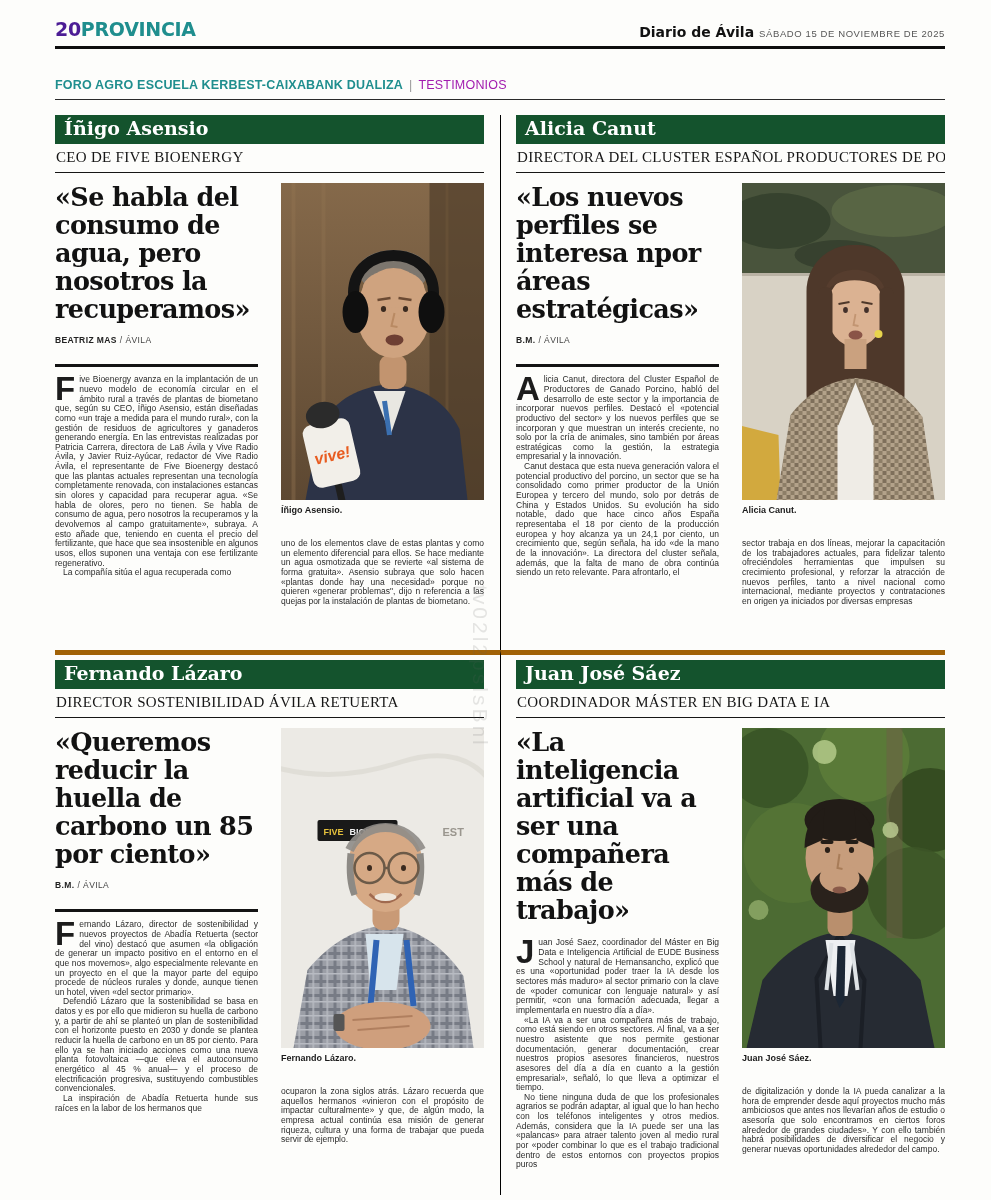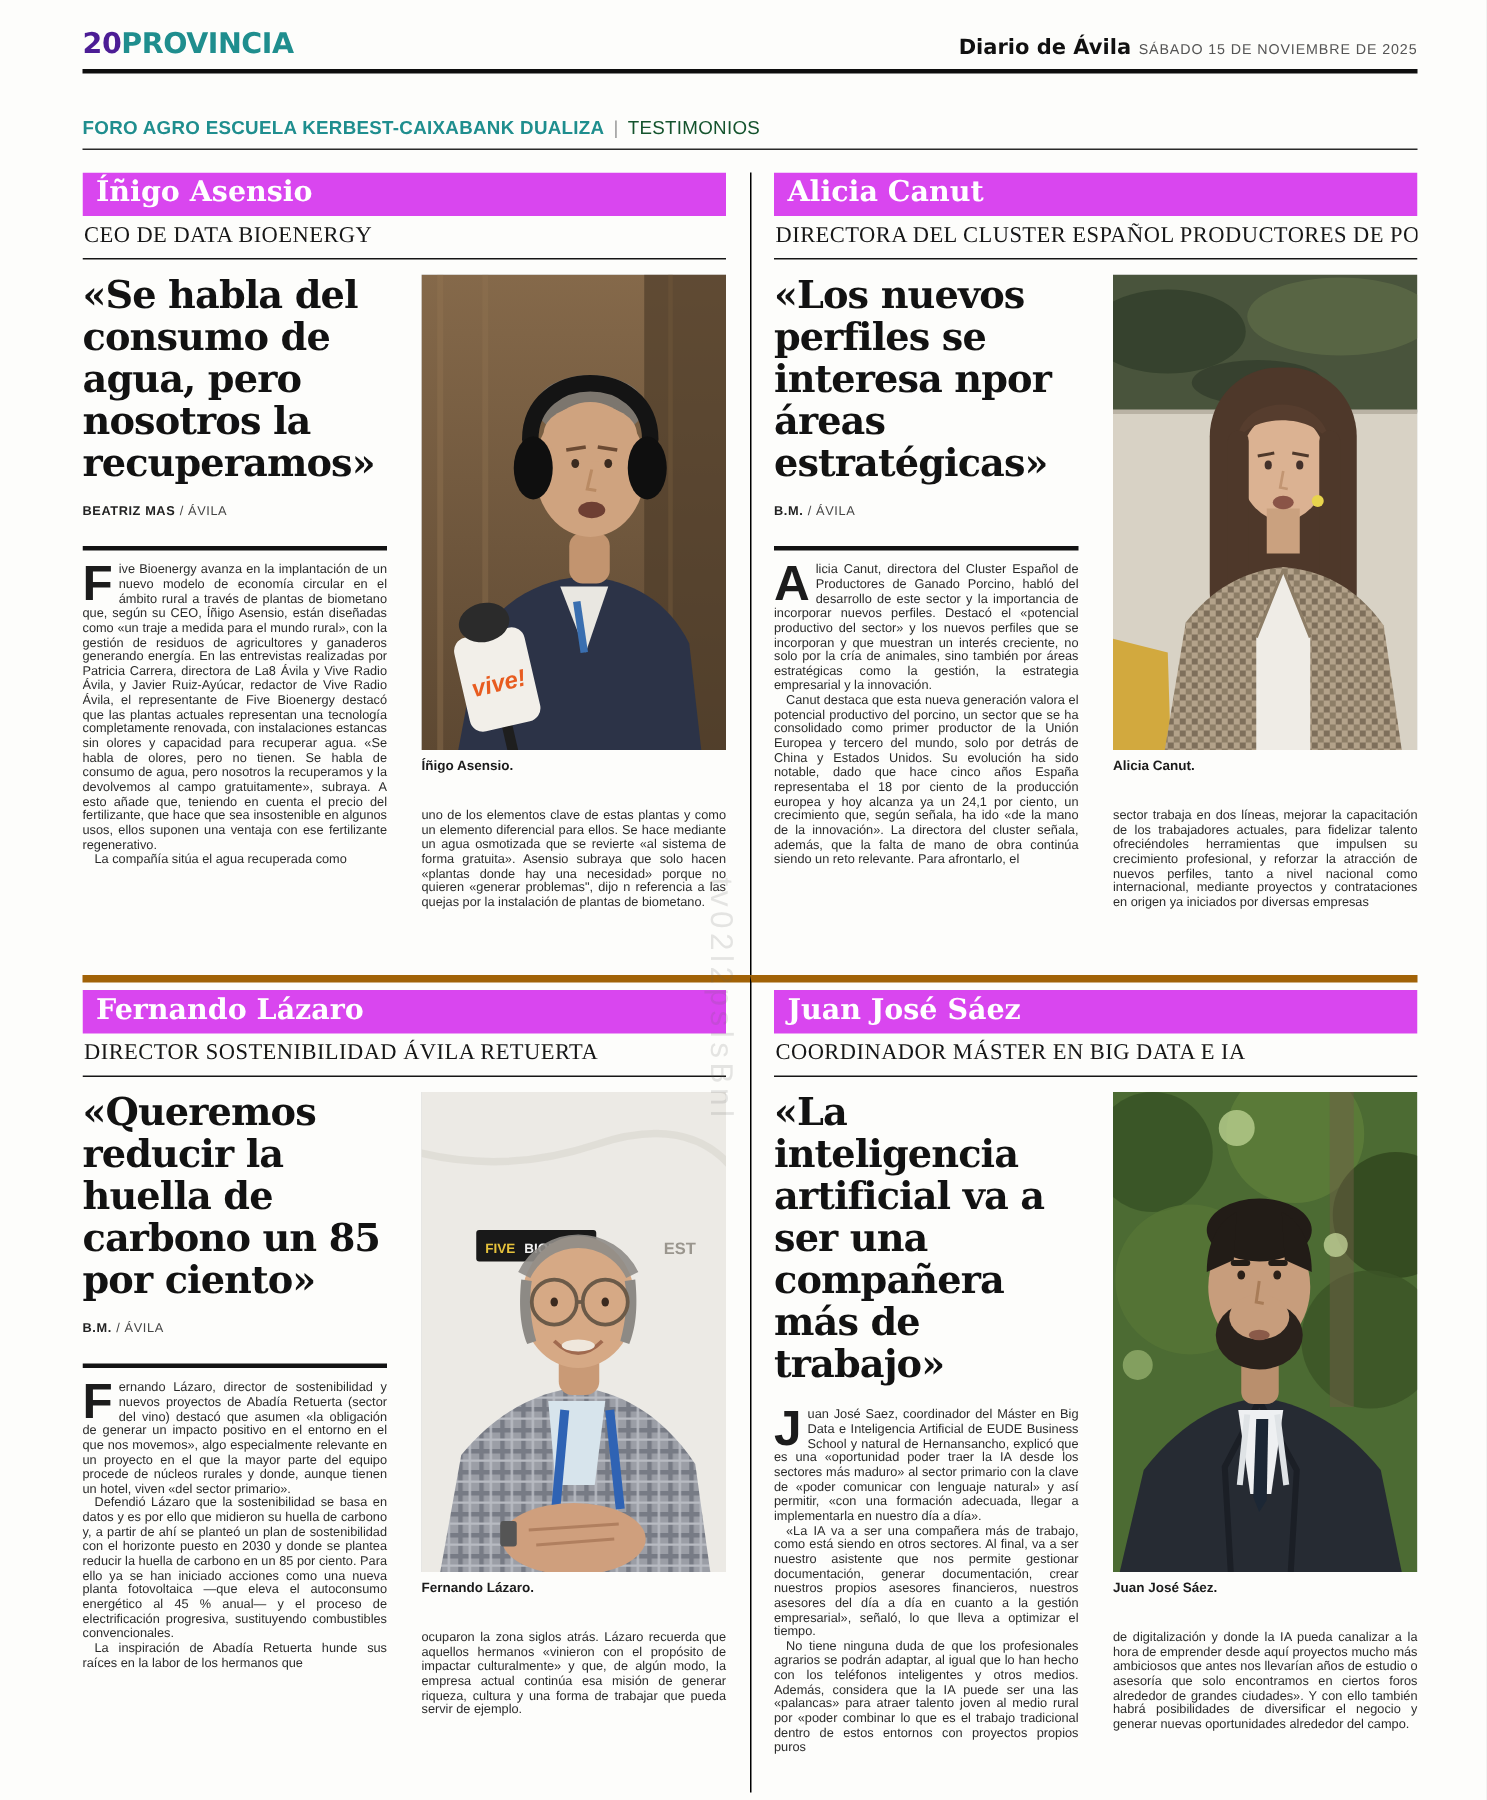--- a/index.html
+++ b/index.html
@@ -26,34 +26,34 @@
   .masthead-right{font-size:9.5px;color:#555;letter-spacing:0.6px;}
   .masthead-right .paper{font-family:"DejaVu Sans",sans-serif;font-weight:bold;font-size:14px;color:#111;letter-spacing:0;margin-right:5px;}
   
   .kicker-row{
     margin-top:29px;padding-bottom:7px;
     border-bottom:1.5px solid #2a2a2a;
     font-size:12.5px;letter-spacing:0.2px;
   }
   .kicker-label{color:#1f8e8e;font-weight:bold;}
   .kicker-sep{color:#999;margin:0 6px;font-weight:normal;}
-  .kicker-tag{color:#14532d;text-align:right;}
+  .kicker-tag{color:#a21caf;text-align:right;}
   
   .articles-grid{
     display:grid;grid-template-columns:1fr 1fr;
     margin-top:15px;
   }
   .cell{box-sizing:border-box;overflow:hidden;}
   .cell.r{border-left:1px solid #000;padding-left:15px;}
   .cell.l{padding-right:16px;}
   .cell.top{height:535px;}
   .cell.bottom{height:545px;border-top:5px solid #a16207;padding-top:5px;}
   
   .name-bar{
-    background:#d946ef;color:#fff;
+    background:#14532d;color:#fff;
     font-family:"DejaVu Serif",serif;font-weight:bold;
     font-size:19px;line-height:1;
     padding:4px 9px 6px;
   }
   .role{
     font-family:"Liberation Serif",serif;
     font-size:15px;color:#161616;letter-spacing:0.3px;
     padding:5px 1px 6px;
     border-bottom:1.5px solid #161616;
     white-space:nowrap;
@@ -111,21 +111,21 @@
   <div class="kicker-row">
     <span class="kicker-label">FORO AGRO ESCUELA KERBEST-CAIXABANK DUALIZA</span><span class="kicker-sep">|</span><span class="kicker-tag">TESTIMONIOS</span>
   </div>
 
   <div class="watermark">tv02l2pslsBnl</div>
 
   <div class="articles-grid">
 
     <div class="cell top l">
       <div class="name-bar">Íñigo Asensio</div>
-      <div class="role">CEO DE DATA BIOENERGY</div>
+      <div class="role">CEO DE FIVE BIOENERGY</div>
       <div class="article-cols">
         <div>
           <div class="headline">«Se habla del consumo de agua, pero nosotros la recuperamos»</div>
           <div class="byline">
             <span class="byline-author">BEATRIZ MAS</span><span class="byline-place">/ ÁVILA</span>
           </div>
           <div class="body-text">
             <p><span class="dropcap">F</span><span>ive Bioenergy avanza en la implantación de un nuevo modelo de economía circular en el ámbito rural a través de plantas de biometano que, según su CEO, Íñigo Asensio, están diseñadas como «un traje a medida para el mundo rural», con la gestión de residuos de agricultores y ganaderos generando energía. En las entrevistas realizadas por Patricia Carrera, directora de La8 Ávila y Vive Radio Ávila, y Javier Ruiz-Ayúcar, redactor de Vive Radio Ávila, el representante de Five Bioenergy destacó que las plantas actuales representan una tecnología completamente renovada, con instalaciones estancas sin olores y capacidad para recuperar agua. «Se habla de olores, pero no tienen. Se habla de consumo de agua, pero nosotros la recuperamos y la devolvemos al campo gratuitamente», subraya. A esto añade que, teniendo en cuenta el precio del fertilizante, que hace que sea insostenible en algunos usos, ellos suponen una ventaja con ese fertilizante regenerativo.</span></p>
             <p>La compañía sitúa el agua recuperada como</p>
           </div>

